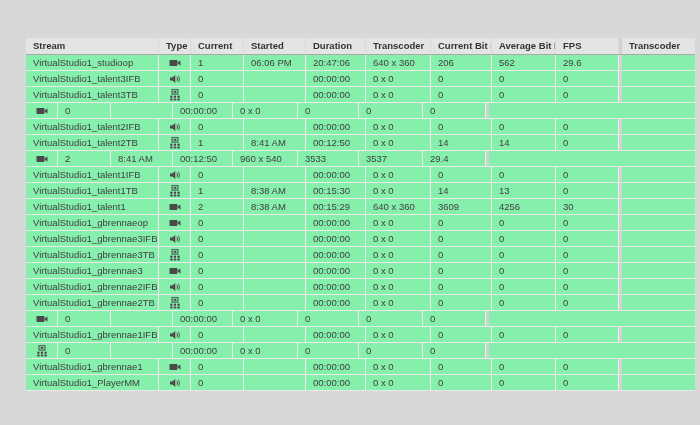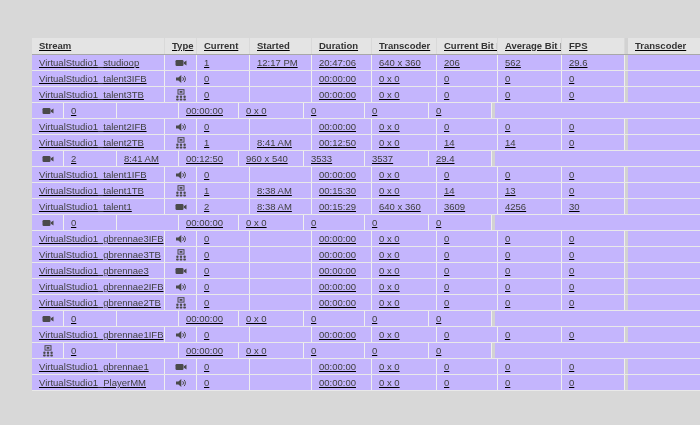--- a/index.html
+++ b/index.html
@@ -8,24 +8,23 @@
     font-family:"Liberation Sans","DejaVu Sans",sans-serif;
     overflow:hidden;
   }
   .screen{
     position:relative;
     width:700px;height:425px;
     background:#d8d8d8;
   }
   .stream-table{
     position:absolute;
-    left:32px;top:38px;
+    left:26px;top:38px;
     width:669px;
     background:transparent;
-    text-decoration:underline;
   }
   .thead{
     display:flex;
     height:17px;
     background:#e4e4e4;
     border-bottom:1px solid #a8a8a8;
     box-sizing:border-box;
   }
   .th{
     box-sizing:border-box;
@@ -37,21 +36,21 @@
     white-space:nowrap;
     overflow:hidden;
     border-right:1px solid #d9d9d9;
     cursor:default;
   }
   .th:last-child{border-right:none;}
   .tbody{background:#ffffff;}
   .tr{
     display:flex;
     height:16px;
-    background:#c4b5fd;
+    background:#86efac;
     border-bottom:1px solid #e9e9e9;
     box-sizing:border-box;
   }
   .td{
     box-sizing:border-box;
     font-size:9.5px;
     color:#404040;
     line-height:15px;
     padding-left:7px;
     white-space:nowrap;
@@ -109,21 +108,21 @@
         <div class="td c0">VirtualStudio1_studioop</div>
         <div class="td c1 type-cell">
             <span>
               <svg width="12" height="12" viewBox="0 0 12 12">
                 <rect x="0.5" y="3" width="8" height="6" rx="1.2" fill="#4a4a4a"></rect>
                 <path d="M8.8 5.2 L11.5 3.4 L11.5 8.6 L8.8 6.8 Z" fill="#4a4a4a"></path>
               </svg>
             </span>
           </div>
         <div class="td c2">1</div>
-        <div class="td c3">12:17 PM</div>
+        <div class="td c3">06:06 PM</div>
         <div class="td c4">20:47:06</div>
         <div class="td c5">640 x 360</div>
         <div class="td c6">206</div>
         <div class="td c7">562</div>
         <div class="td c8">29.6</div>
         <div class="td cdiv"></div>
         <div class="td c9"></div>
       </div>
         <div class="tr">
         <div class="td c0">VirtualStudio1_talent3IFB</div>
@@ -318,20 +317,21 @@
         <div class="td c3">8:38 AM</div>
         <div class="td c4">00:15:29</div>
         <div class="td c5">640 x 360</div>
         <div class="td c6">3609</div>
         <div class="td c7">4256</div>
         <div class="td c8">30</div>
         <div class="td cdiv"></div>
         <div class="td c9"></div>
       </div>
         <div class="tr">
+        <div class="td c0">VirtualStudio1_gbrennaeop</div>
         <div class="td c1 type-cell">
             <span>
               <svg width="12" height="12" viewBox="0 0 12 12">
                 <rect x="0.5" y="3" width="8" height="6" rx="1.2" fill="#4a4a4a"></rect>
                 <path d="M8.8 5.2 L11.5 3.4 L11.5 8.6 L8.8 6.8 Z" fill="#4a4a4a"></path>
               </svg>
             </span>
           </div>
         <div class="td c2">0</div>
         <div class="td c3"></div>

